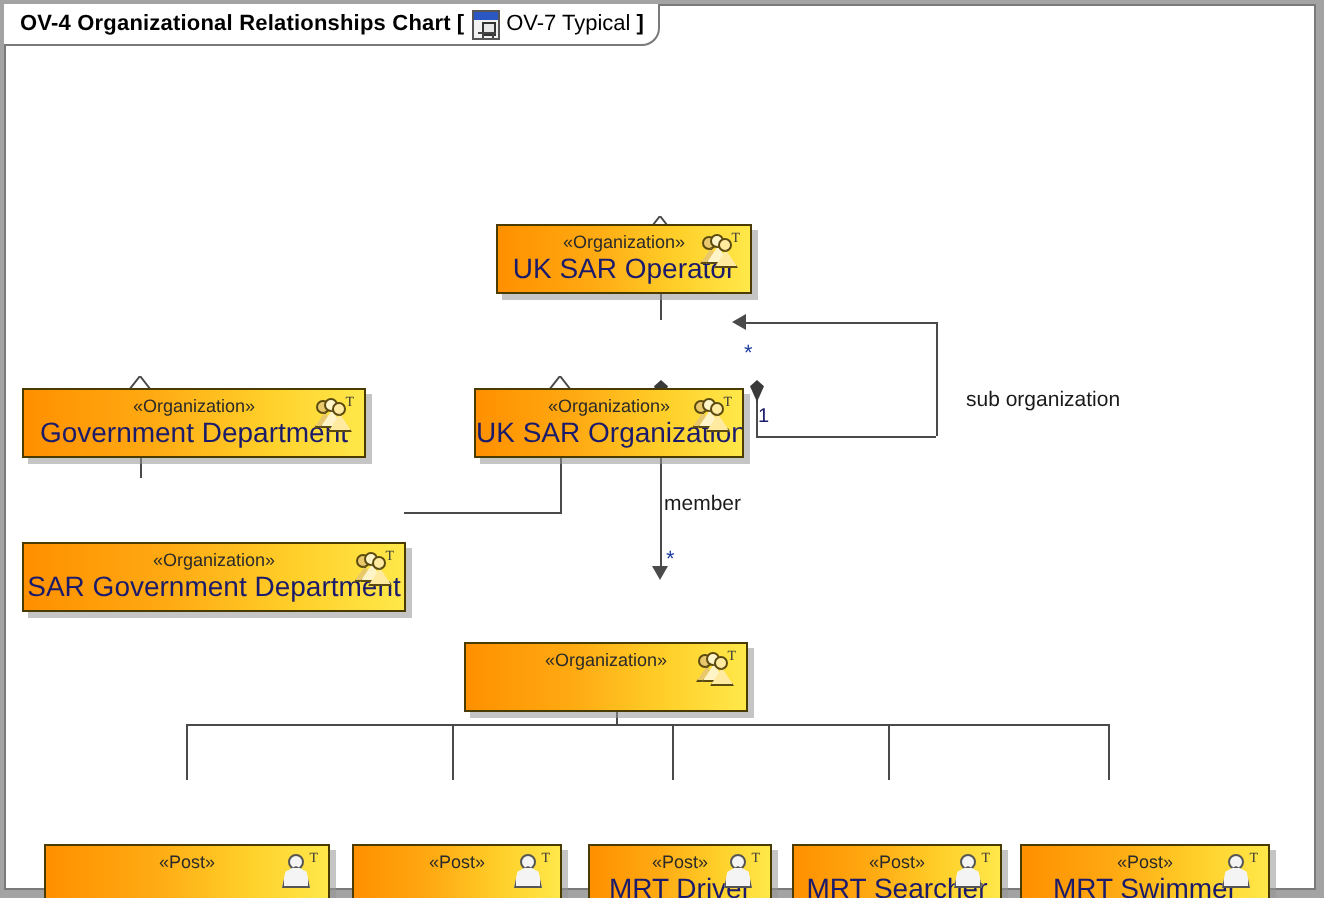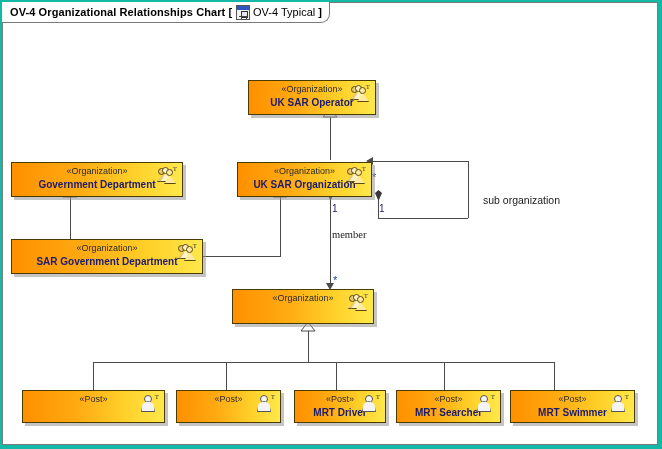--- a/index.html
+++ b/index.html
@@ -1,20 +1,20 @@
 <!DOCTYPE html>
 <html><head>
 <meta charset="utf-8">
 <style>
   html,body{margin:0;padding:0;background:#ffffff;}
   body{font-family:"Liberation Sans",sans-serif;}
   #canvas{
     position:relative;
     width:662px;height:449px;
-    background:#14b8a6;
+    background:#a3a3a3;
     overflow:hidden;
   }
   
   #frame{
     position:absolute;left:2px;top:2px;
     width:656px;height:443px;
     border:1px solid #7a7a7a;
     box-sizing:border-box;
     background:#ffffff;
   }
@@ -73,35 +73,36 @@
   .dgm-icon .leg2{left:9px;}
 
   
   .node{
     position:absolute;
     box-sizing:border-box;
     border:1px solid #4a3b00;
     background:linear-gradient(to right,#ff9000 0%,#ffaa12 38%,#ffd02a 72%,#ffe84a 100%);
     box-shadow:3px 3px 0 rgba(150,150,150,.55);
     overflow:hidden;
+    margin-top:32px;
   }
   .node .stereo{
     display:block;
     text-align:center;
     font-size:9px;
     color:#2a2a2a;
     line-height:11px;
     padding-top:3px;
     white-space:nowrap;
   }
   .node .nm{
     display:block;
     text-align:center;
-    font-size:10px;
-    font-weight:bold;
+    font-size:14px;
+    font-weight:normal;
     color:#1b1b6b;
     line-height:13px;
     padding-top:1px;
     white-space:nowrap;
   }
   
   .ico{
     position:absolute;
     right:5px;top:3px;
     width:20px;height:17px;
@@ -193,21 +194,21 @@
   <div id="title-tab">
     <span class="t-main">OV-4 Organizational Relationships Chart</span>
     <span class="t-brk">[</span>
     <span class="dgm-icon">
       <span class="hdr"></span>
         <span class="fig"></span>
         <span class="bar"></span>
       <span class="leg1"></span>
         <span class="leg2"></span>
     </span>
-    <span class="t-sub">OV-4 Typical</span>
+    <span class="t-sub">OV-7 Typical</span>
     <span class="t-brk">]</span>
   </div>
 
   <div class="ln lnv" style="left:330px;top:115px;height:45px;"></div>
   <svg style="position:absolute;left:323px;top:108px;width:15px;height:10px;">
     <polygon points="7,0 14,9 0,9" fill="#ffffff" stroke="#4a4a4a" stroke-width="1"></polygon>
   </svg>
 
   <div class="ln lnv" style="left:70px;top:197px;height:42px;"></div>
   <svg style="position:absolute;left:63px;top:188px;width:15px;height:10px;">
@@ -228,21 +229,21 @@
   <div class="dia" style="left:375px;top:190px;"></div>
   <span class="star" style="left:372px;top:173px;">*</span>
   <span class="mult" style="left:379px;top:203px;">1</span>
   <span class="edge-lbl" style="left:483px;top:194px;">sub organization</span>
 
   <div class="ln lnv" style="left:330px;top:197px;height:86px;"></div>
   <div class="dia" style="left:327px;top:190px;"></div>
   <div class="arr-down" style="left:326px;top:283px;"></div>
   <span class="mult" style="left:332px;top:203px;">1</span>
   <span class="star" style="left:333px;top:276px;">*</span>
-  <span class="edge-lbl" style="left:332px;top:229px;font-family:Liberation Serif, serif;">member</span>
+  <span class="edge-lbl" style="left:332px;top:246px;">member</span>
 
   <div class="ln lnv" style="left:308px;top:331px;height:31px;"></div>
   <svg style="position:absolute;left:301px;top:322px;width:15px;height:10px;">
     <polygon points="7,0 14,9 0,9" fill="#ffffff" stroke="#4a4a4a" stroke-width="1"></polygon>
   </svg>
   <div class="ln lnh" style="left:93px;top:362px;width:461px;"></div>
   <div class="ln lnv" style="left:93px;top:362px;height:28px;"></div>
   <div class="ln lnv" style="left:226px;top:362px;height:28px;"></div>
   <div class="ln lnv" style="left:336px;top:362px;height:28px;"></div>
   <div class="ln lnv" style="left:444px;top:362px;height:28px;"></div>

